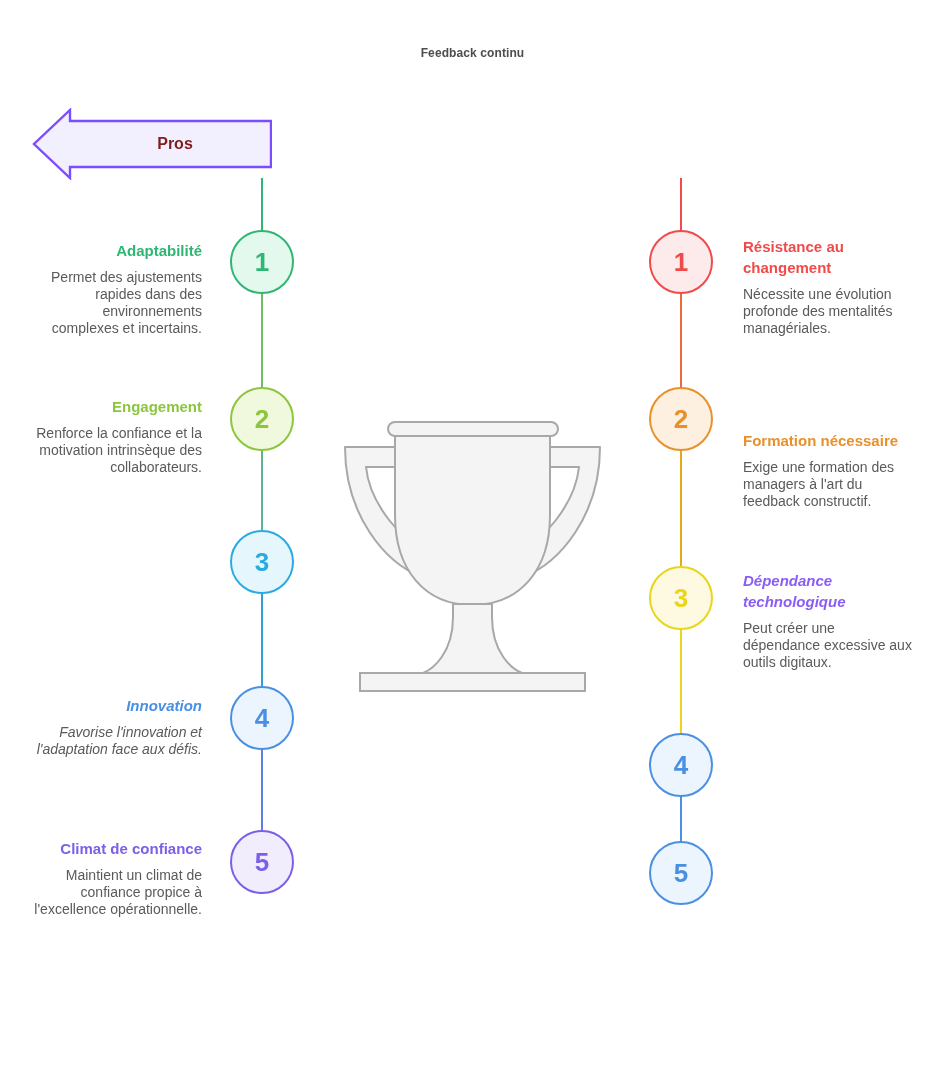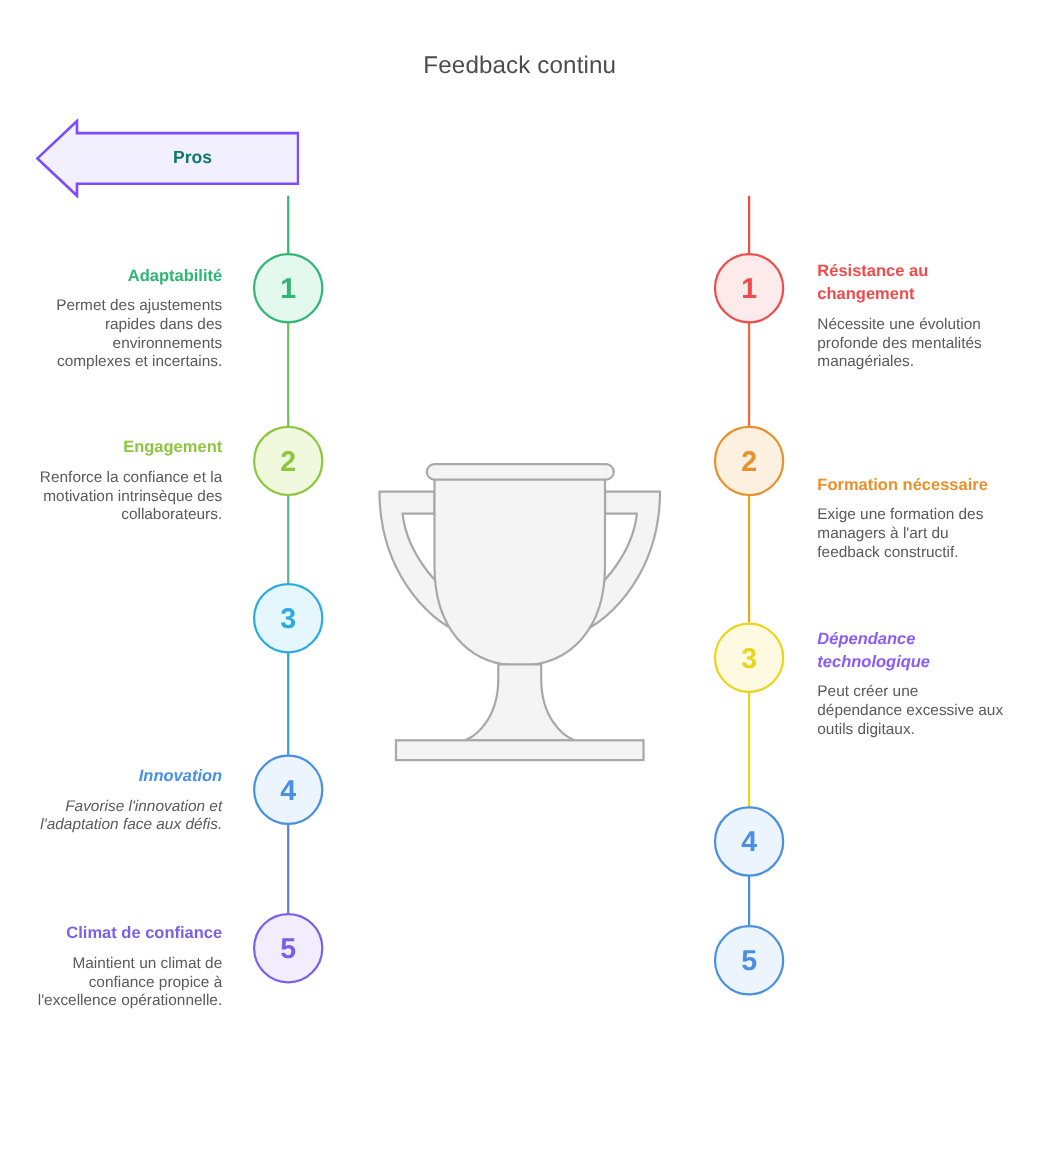--- a/index.html
+++ b/index.html
@@ -21,24 +21,24 @@
     height: 1066px;
   }
 
   
   .chart-title {
     position: absolute;
     left: 0;
     top: 46px;
     width: 945px;
     text-align: center;
-    font-size: 22px;
+    font-size: 12px;
     color: #4d4d4d;
     letter-spacing: 0.1px;
-    font-weight: 400;
+    font-weight: 700;
   }
 
   
   .banner {
     position: absolute;
     top: 108px;
     width: 240px;
     height: 72px;
   }
   .banner svg { display: block; }
@@ -121,21 +121,21 @@
 <body>
 
 <div id="stage">
 
   <div class="chart-title">Feedback continu</div>
 
   <div class="banner" id="banner-pros">
     <svg width="240" height="72" viewBox="0 0 240 72">
       <path d="M 38 2 L 38 13 L 239 13 L 239 59 L 38 59 L 38 70 L 2 36 Z" fill="#f2f0ff" stroke="#7c4dff" stroke-width="2.4" stroke-linejoin="miter"></path>
     </svg>
-    <div class="banner-label" style="color: #0f766e;">Pros</div>
+    <div class="banner-label" style="color: #7f1d1d;">Pros</div>
   </div>
 
 
   <div id="trophy">
     <svg width="265" height="295" viewBox="0 0 265 295">
 
       <path d="M 55 42 L 5 42 C 5 110 45 158 82 172 L 92 152 C 62 136 30 100 26 62 L 55 62 Z" fill="#f4f4f4" stroke="#a8a8a8" stroke-width="2" stroke-linejoin="round"></path>
 
       <path d="M 210 42 L 260 42 C 260 110 220 158 183 172 L 173 152 C 203 136 235 100 239 62 L 210 62 Z" fill="#f4f4f4" stroke="#a8a8a8" stroke-width="2" stroke-linejoin="round"></path>
 

